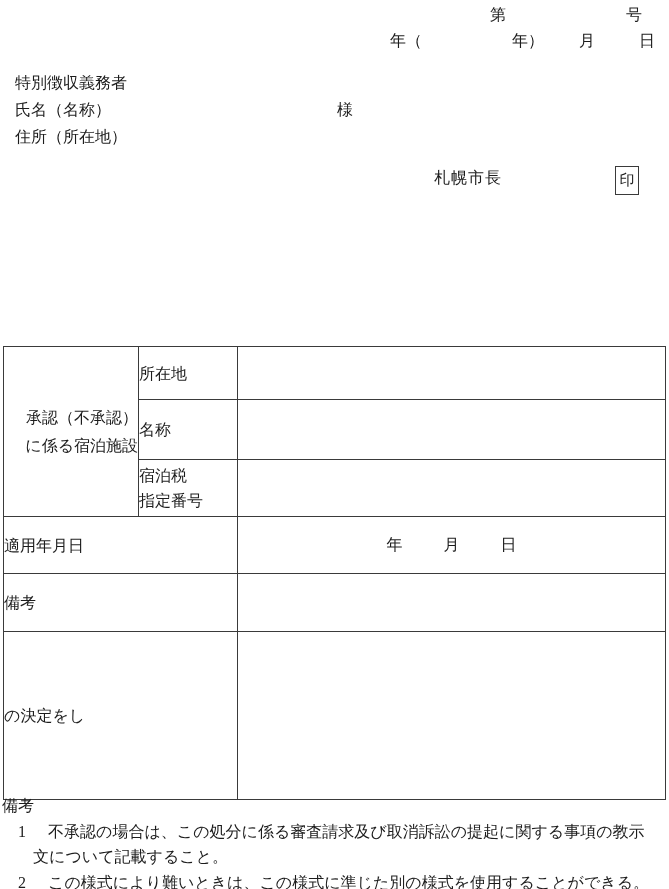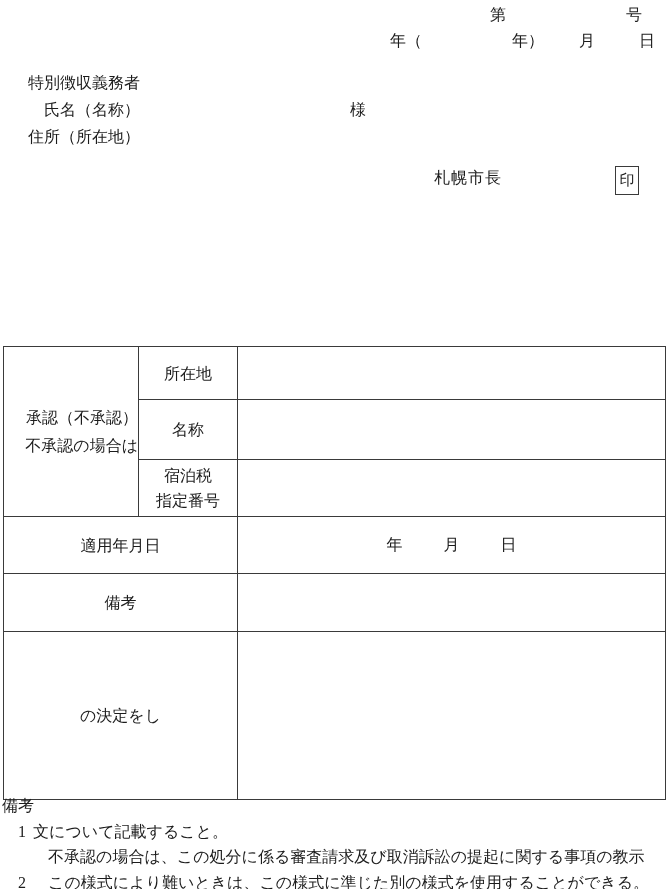--- a/index.html
+++ b/index.html
@@ -16,21 +16,21 @@
 
   
   .docnum-prefix { left:490px; top:5px; }
   .docnum-suffix { left:626px; top:5px; }
   .date-yopen   { left:390px; top:31px; }
   .date-yclose  { left:512px; top:31px; }
   .date-month   { left:579px; top:31px; }
   .date-day     { left:639px; top:31px; }
 
   
-  .recipient { position:absolute; left:28px; top:69px; line-height:27px;text-align:right; }
+  .recipient { position:absolute; left:15px; top:69px; line-height:27px; }
   .recipient-line { position:relative; white-space:nowrap; }
   .honorific { position:absolute; left:322px; top:0; }
 
   
   .sender-name { left:434px; top:168px; letter-spacing:1px; }
   .seal-box {
     position:absolute; left:615px; top:166px;
     width:22px; height:27px;
     border:1px solid #3a3a3a;
     font-size:15px; line-height:27px; text-align:center;
@@ -45,21 +45,21 @@
   
   .body-text { position:absolute; left:1px; top:263px; line-height:27.5px; }
   .body-line { white-space:nowrap; }
 
   
   table.notice {
     position:absolute; left:3px; top:346px;
     width:662px; border-collapse:collapse; table-layout:fixed;
   }
   table.notice td { border:1px solid #3a3a3a; vertical-align:middle; padding:0; }
-  .c-label { text-align:center; line-height:25px; }
+  .c-label { line-height:25px; }
   .c-value { padding-left:8px; }
   .group-cell { text-align:right; line-height:28px; }
   .date-cell { text-align:center; padding-left:186px; }
   .date-cell span { display:inline-block; }
   .date-cell .gap { margin-right:37px; }
   .reason-value { vertical-align:top; }
 
   
   .notes { position:absolute; left:0; top:793px; width:669px; line-height:25.5px; }
   .notes-heading { margin-left:2px; white-space:nowrap; }
@@ -98,21 +98,21 @@
   <table class="notice">
     <colgroup>
         <col style="width:135px">
         <col style="width:99px">
         <col style="width:428px">
       </colgroup>
     <tbody>
         <tr style="height:53px">
       <td rowspan="3" class="group-cell">
         <div>承認（不承認）</div>
-        <div>不承認の場合は</div>
+        <div>に係る宿泊施設</div>
       </td>
       <td class="c-label">所在地</td>
       <td class="c-value"></td>
     </tr>
     <tr style="height:60px">
       <td class="c-label">名称</td>
       <td class="c-value"></td>
     </tr>
     <tr style="height:57px">
       <td class="c-label">
@@ -137,22 +137,22 @@
       <td colspan="2" class="c-label">の決定をし</td>
       <td class="c-value reason-value"></td>
     </tr>
   </tbody>
     </table>
 
   <div class="notes">
     <div class="notes-heading">備考</div>
     <div class="note">
       <span class="note-num">1</span>
+      <div class="note-line first">不承認の場合は、この処分に係る審査請求及び取消訴訟の提起に関する事項の教示</div>
       <div class="note-line">文について記載すること。</div>
-      <div class="note-line first">不承認の場合は、この処分に係る審査請求及び取消訴訟の提起に関する事項の教示</div>
     </div>
     <div class="note">
       <span class="note-num">2</span>
       <div class="note-line first">この様式により難いときは、この様式に準じた別の様式を使用することができる。</div>
     </div>
   </div>
 
 </div>
 
 </body></html>

